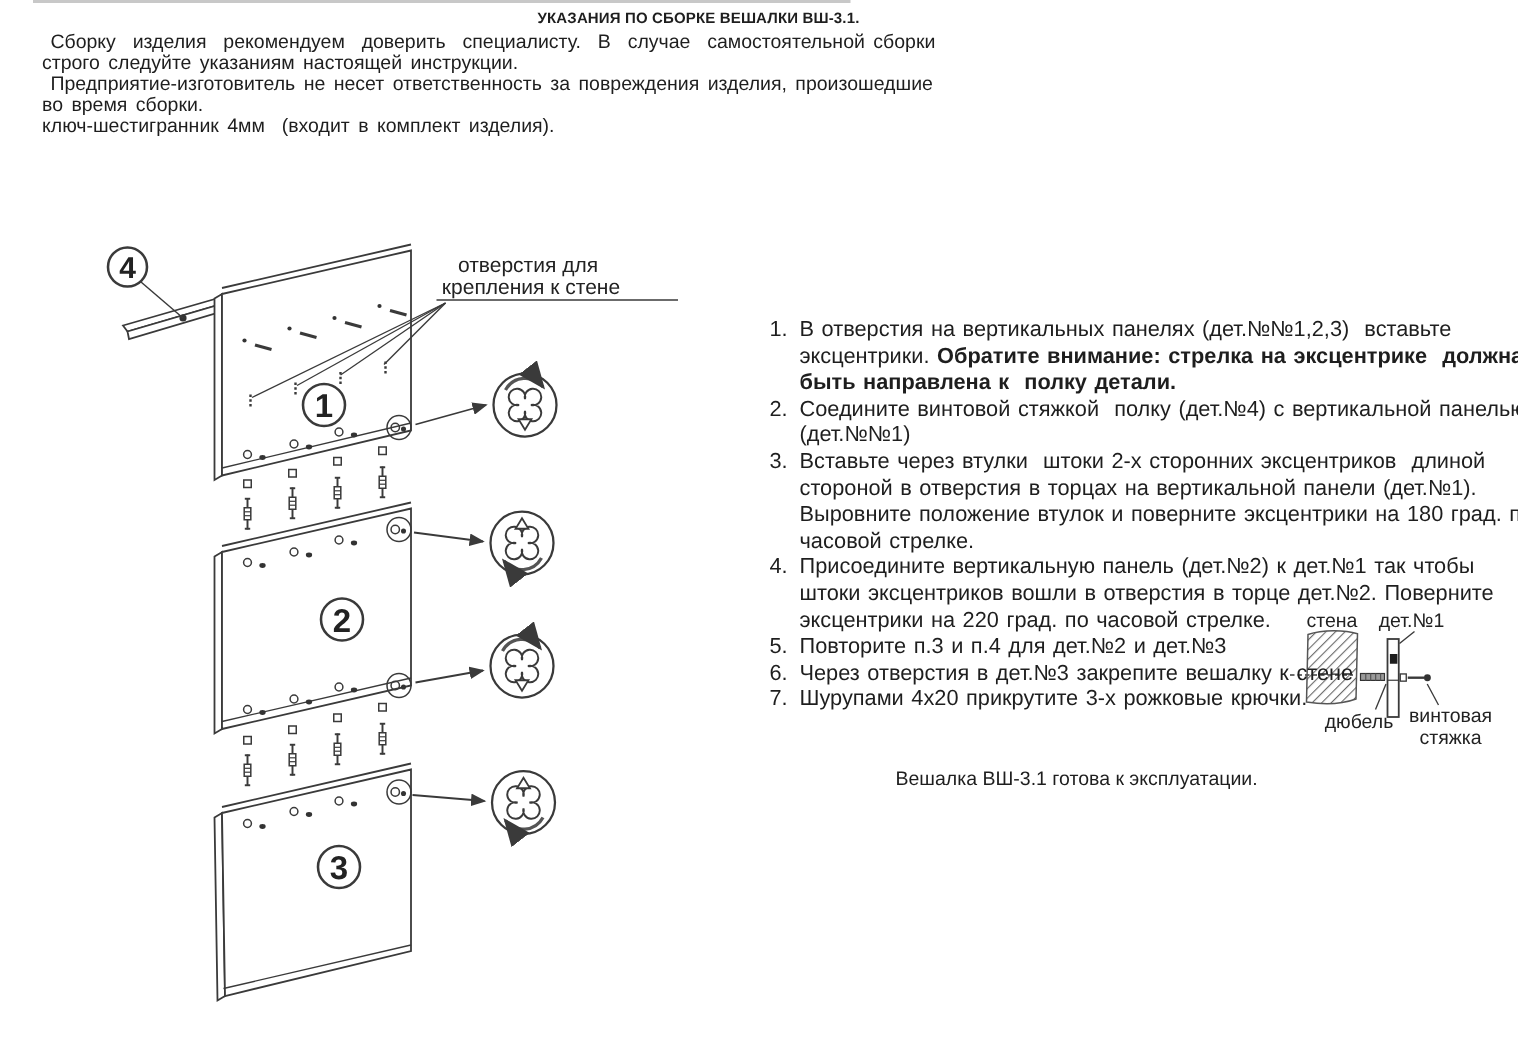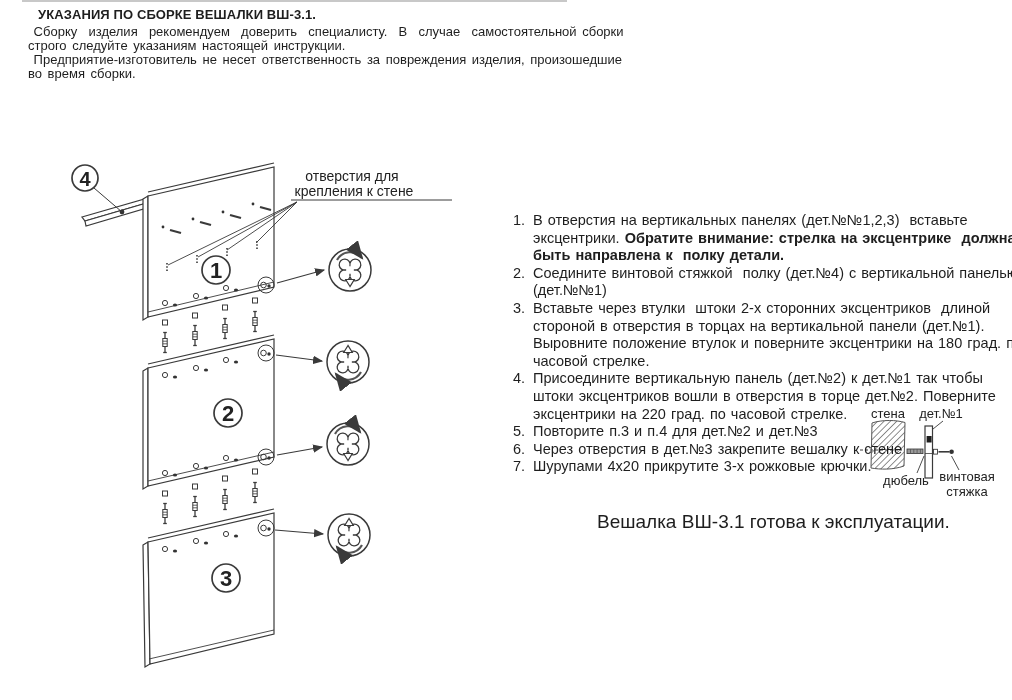--- a/index.html
+++ b/index.html
@@ -11,32 +11,32 @@
     font-family:"Liberation Sans",sans-serif;
     color:#1e1e1e;
   }
   .scan-edge{
     position:absolute;left:22px;top:0;width:545px;height:2px;
     background:#9a9a9a;opacity:.55;
   }
   
   .header{position:absolute;left:28px;top:7px;width:545px;}
   .hdr-title{
-    font-size:13px;font-weight:700;letter-spacing:.1px;
-    padding-left:10px;margin-bottom:3px;white-space:pre;
+    font-size:10px;font-weight:700;letter-spacing:.1px;
+    padding-left:10px;margin-bottom:3px;white-space:pre;text-align:right;
   }
   .hdr-line{font-size:13px;line-height:14.1px;white-space:pre;word-spacing:2px;}
   
   .instr{position:absolute;left:513px;top:212px;width:520px;font-size:14.5px;}
   .instr-line{line-height:17.6px;white-space:pre;word-spacing:1px;}
   .instr-line.cont{padding-left:20px;}
   .inum{display:inline-block;width:20px;}
   .b{font-weight:700;}
   
-  .footer{position:absolute;left:597px;top:511px;font-size:19px;white-space:pre;}
+  .footer{position:absolute;left:597px;top:511px;font-size:13px;white-space:pre;}
   
   svg.art{position:absolute;left:0;top:0;}
   svg.art text{
     font-family:"Liberation Sans",sans-serif;
     fill:#222;stroke:none;
   }
   .partnum{
     font-family:"Liberation Serif","DejaVu Serif",serif;
     font-weight:700;
   }
@@ -46,20 +46,21 @@
 
 <div class="scan-edge"></div>
 
 <div class="header">
   <div class="hdr-title">УКАЗАНИЯ ПО СБОРКЕ ВЕШАЛКИ ВШ-3.1.</div>
   <div id="hdr-paras">
       <div class="hdr-line"> Сборку  изделия  рекомендуем  доверить  специалисту.  В  случае  самостоятельной сборки</div>
       <div class="hdr-line">строго следуйте указаниям настоящей инструкции.</div>
       <div class="hdr-line"> Предприятие-изготовитель не несет ответственность за повреждения изделия, произошедшие</div>
       <div class="hdr-line">во время сборки.</div>
+      <div class="hdr-line">ключ-шестигранник 4мм  (входит в комплект изделия).</div>
     </div>
 </div>
 
 <svg class="art" width="1012" height="700" viewBox="0 0 1012 700">
   <defs>
     <marker id="arw" markerWidth="9" markerHeight="7" refX="7.5" refY="3.5" orient="auto">
       <path d="M0,0 L8.5,3.5 L0,7 Z" fill="#3a3a3a"></path>
     </marker>
     <pattern id="hatch" width="4.5" height="4.5" patternUnits="userSpaceOnUse" patternTransform="rotate(45)">
       <line x1="0" y1="0" x2="0" y2="4.5" stroke="#6a6a6a" stroke-width="1.5"></line>

